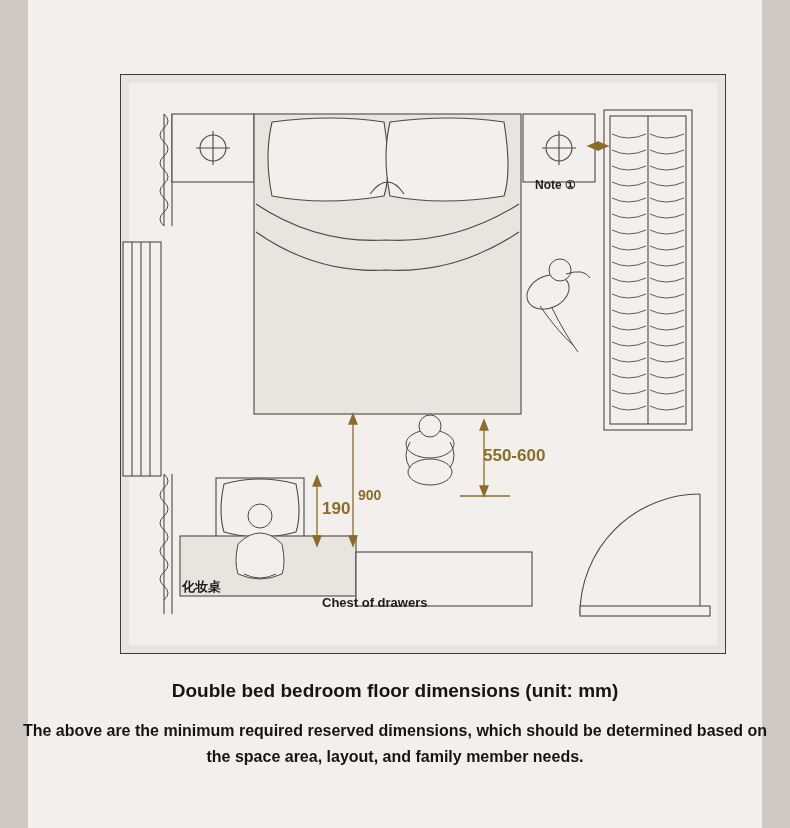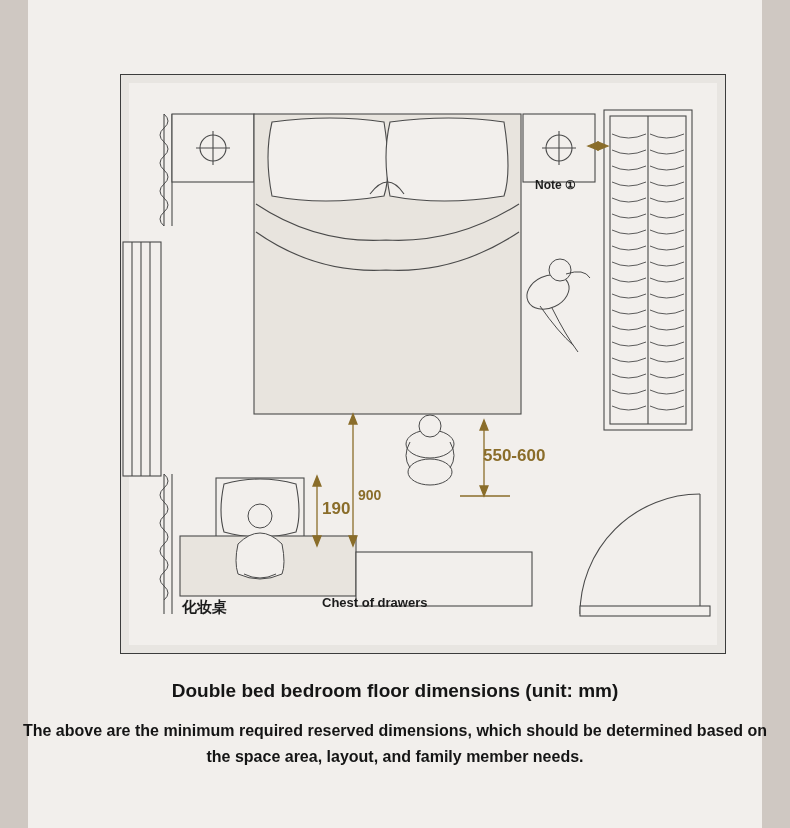--- a/index.html
+++ b/index.html
@@ -256,21 +256,21 @@
           <line x1="470" y1="72" x2="486" y2="72"></line>
           <polygon points="488,72 478,68 478,76"></polygon>
           <polygon points="468,72 478,68 478,76"></polygon>
         </g>
       </svg>
 
       <div class="dim-label" style="left:238px; top:393px; font-size:14px;margin-top:20px;">900</div>
       <div class="dim-label" style="left:202px; top:425px; font-size:17px;">190</div>
       <div class="dim-label" style="left:363px; top:372px; font-size:17px;">550-600</div>
 
-      <div class="label" style="left:62px; top:524px; font-size:15px;text-align:right;">化妆桌</div>
+      <div class="label" style="left:62px; top:504px; font-size:13px;text-align:right;">化妆桌</div>
       <div class="label" style="left:202px; top:521px; font-size:13px;text-align:right;">Chest of drawers</div>
 
       <div class="label" style="left:415px; top:104px; font-size:12px;">Note ①</div>
     </div>
 
   </div>
 
   <div class="caption" id="caption-note">The above are the minimum required reserved dimensions, which should be determined based on the space area, layout, and family member needs.</div>
   <div class="caption" id="caption-title">Double bed bedroom floor dimensions (unit: mm)</div>
 </div>

